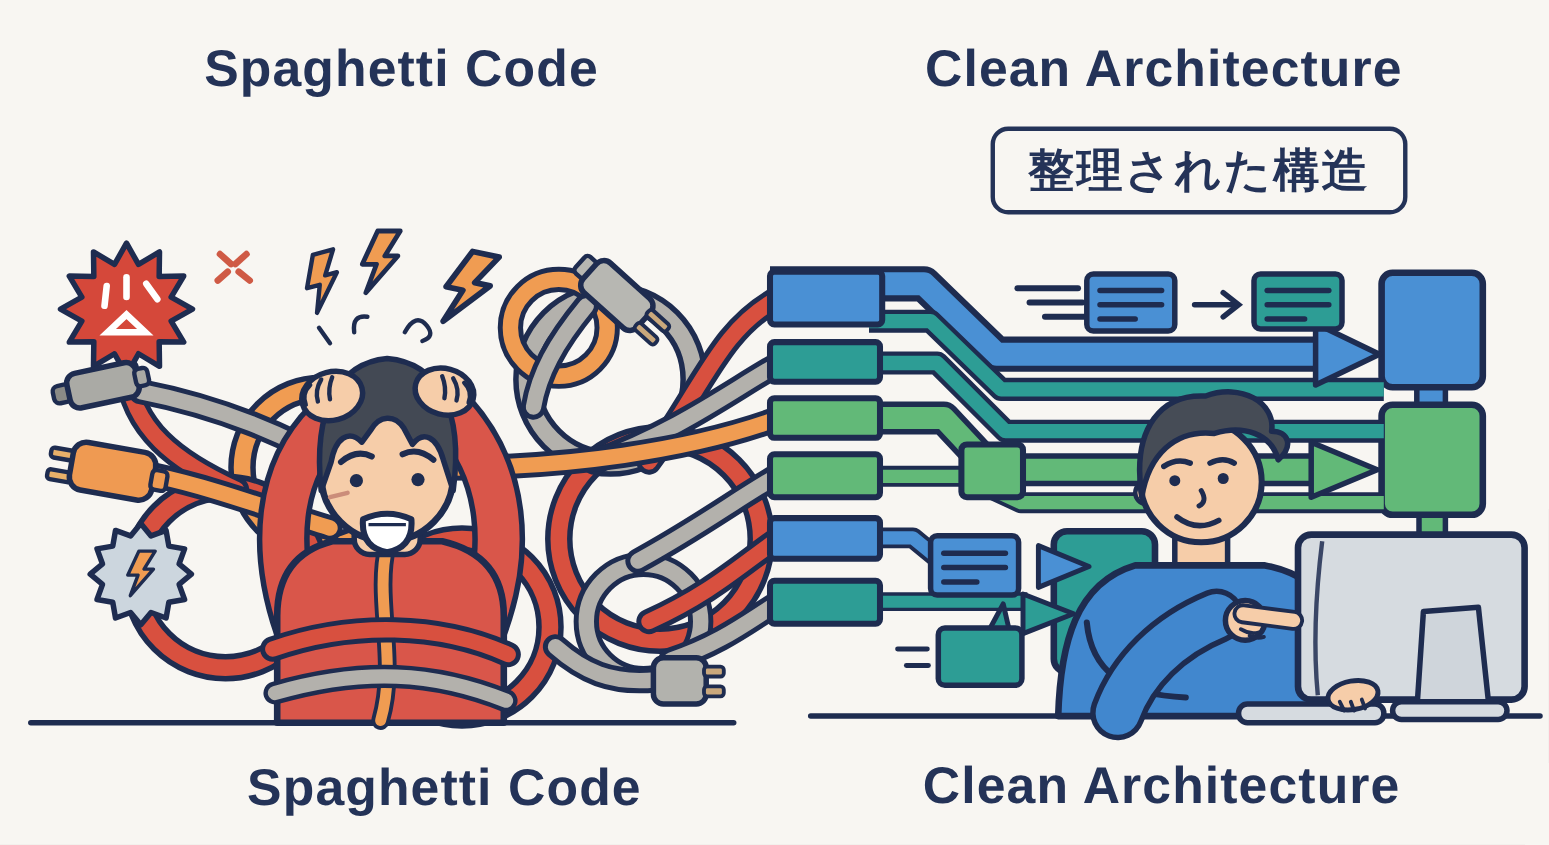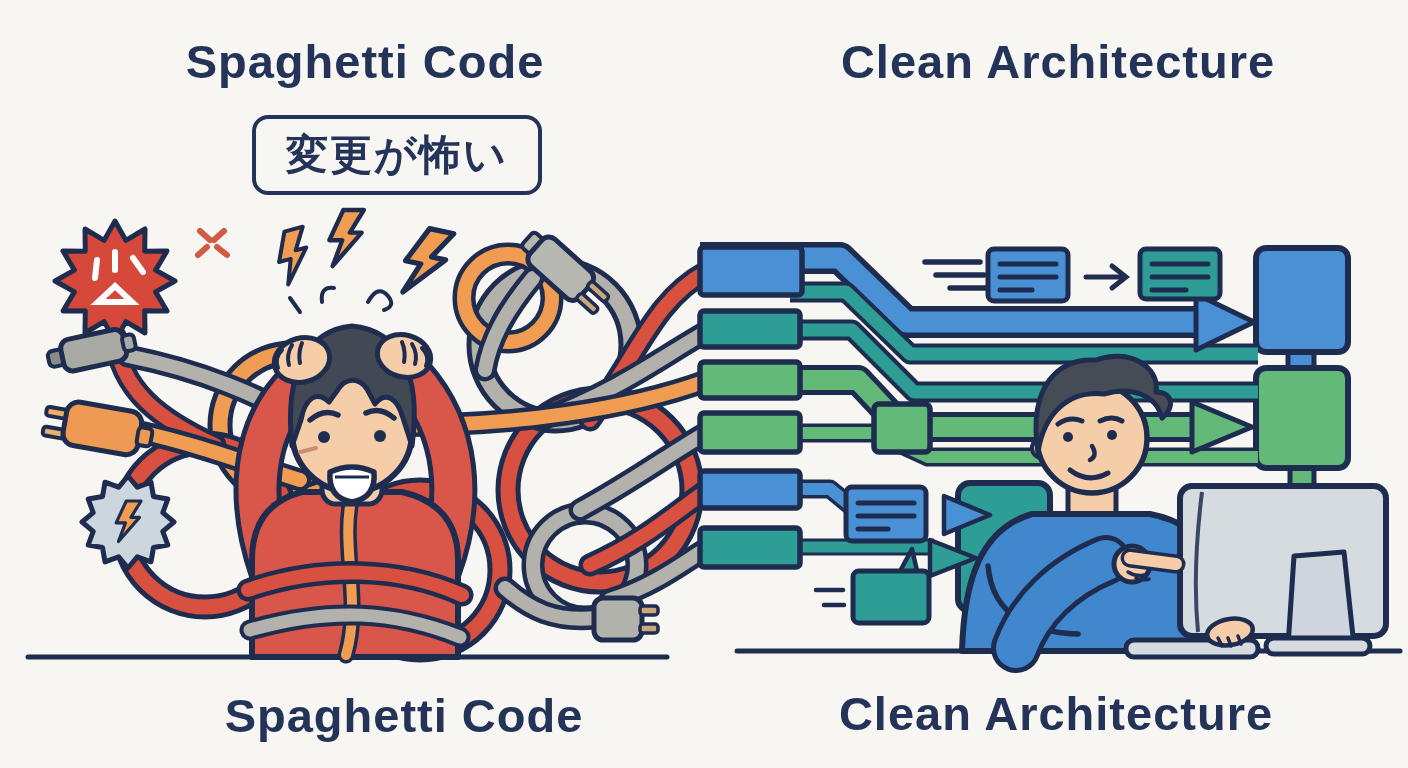--- a/index.html
+++ b/index.html
@@ -312,17 +312,17 @@
             <path d="M 1228,638 l 3,8"></path>
             <path d="M 1238,636 l 3,8"></path>
         </g>
       </g>
     </g>
   </svg>
 
   <div class="txt title" style="left:365px; top:34px;">Spaghetti Code</div>
   <div class="txt title" style="left:1058px; top:34px;">Clean Architecture</div>
 
-  <div class="txt badge" style="left:397px; top:115px;">変更が怖い</div>
+  <div class="txt badge" style="left:1090px; top:115px;">整理された構造</div>
 
   <div class="txt caption" style="left:404px; top:688px;">Spaghetti Code</div>
   <div class="txt caption" style="left:1056px; top:686px;">Clean Architecture</div>
 </div>
 
 </body></html>

